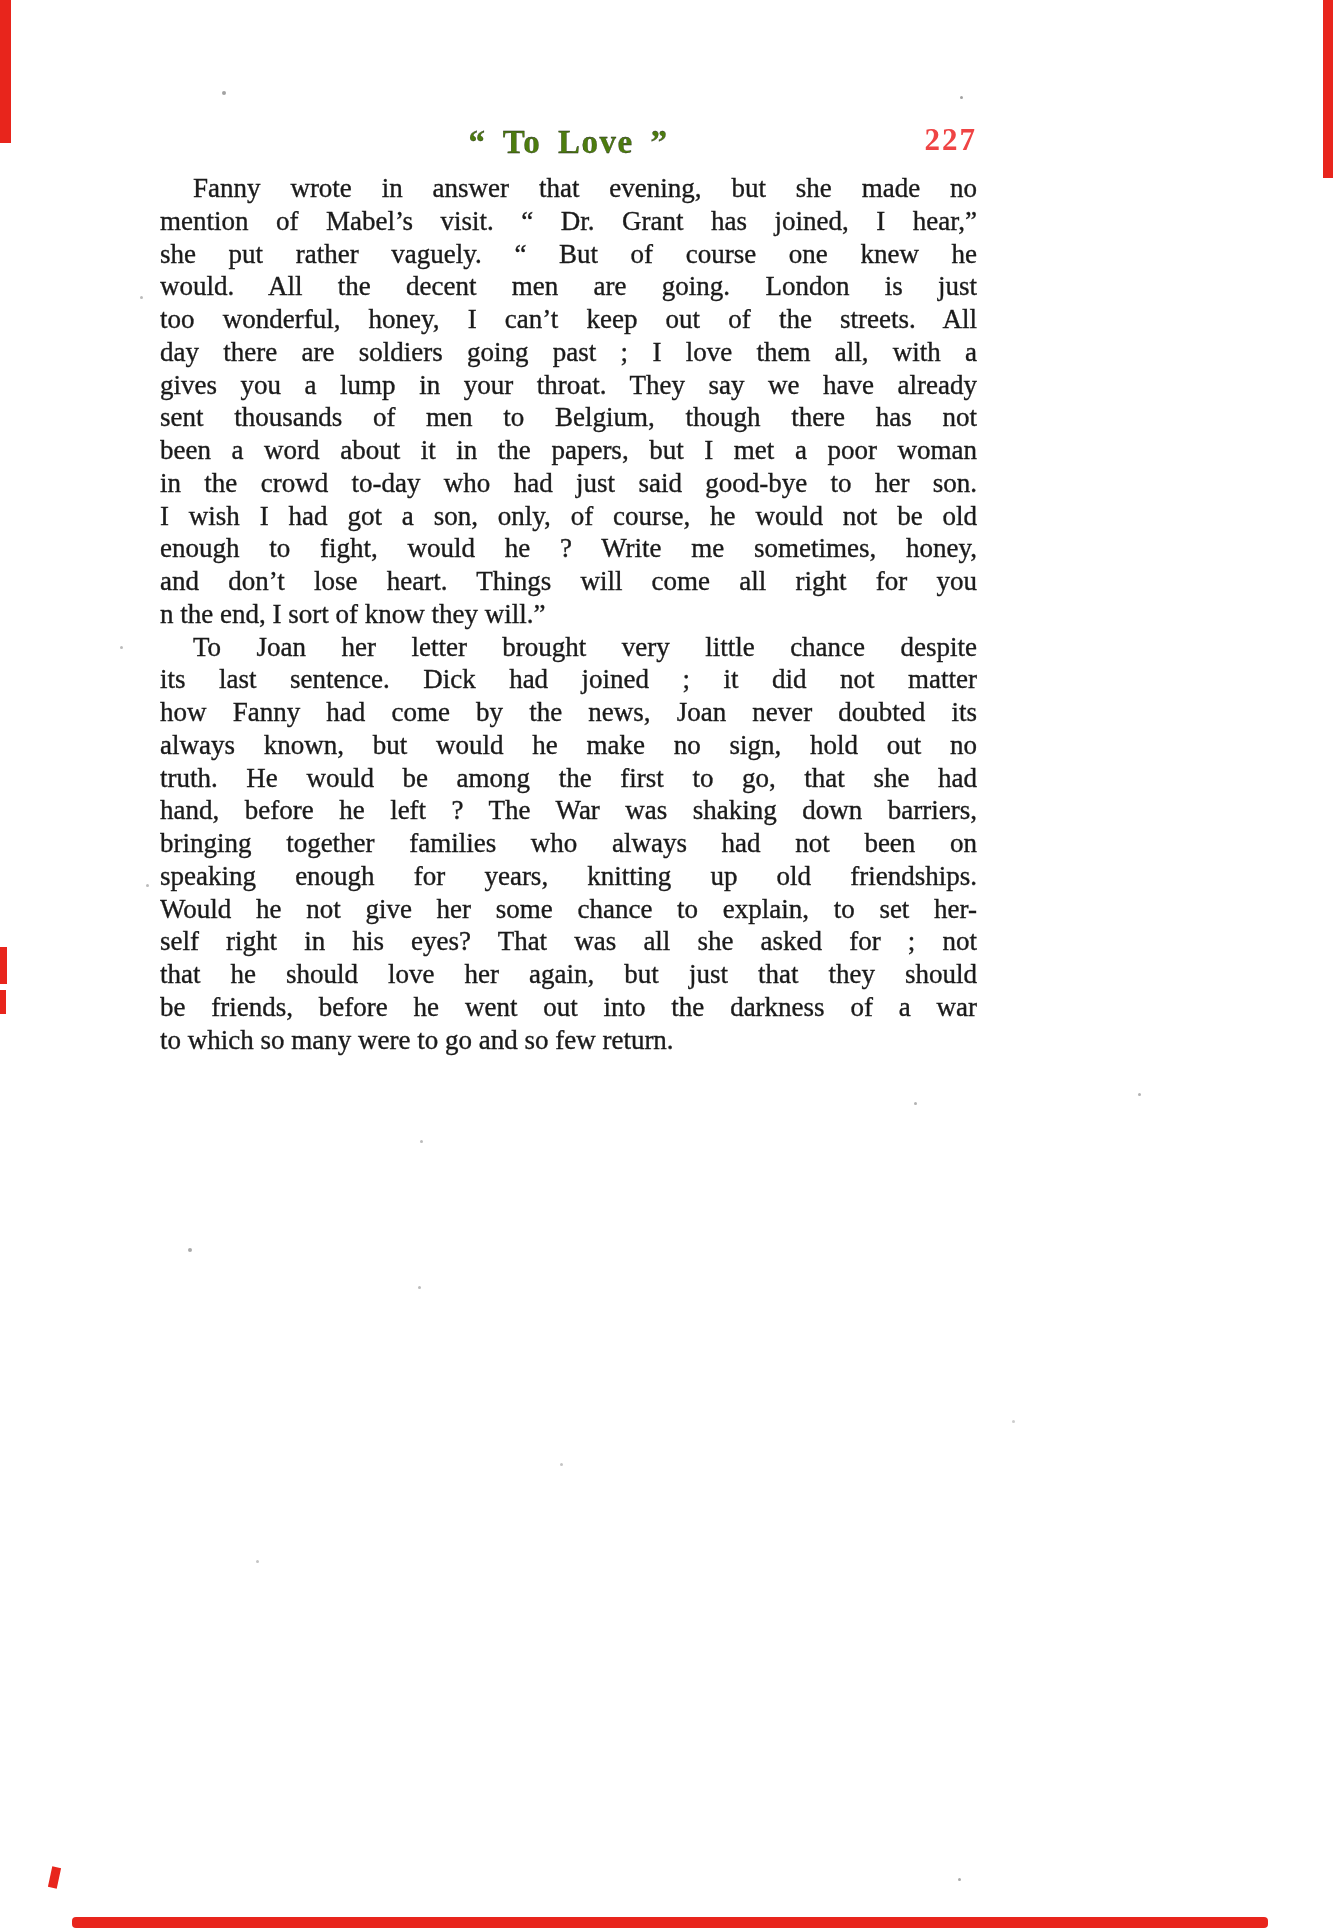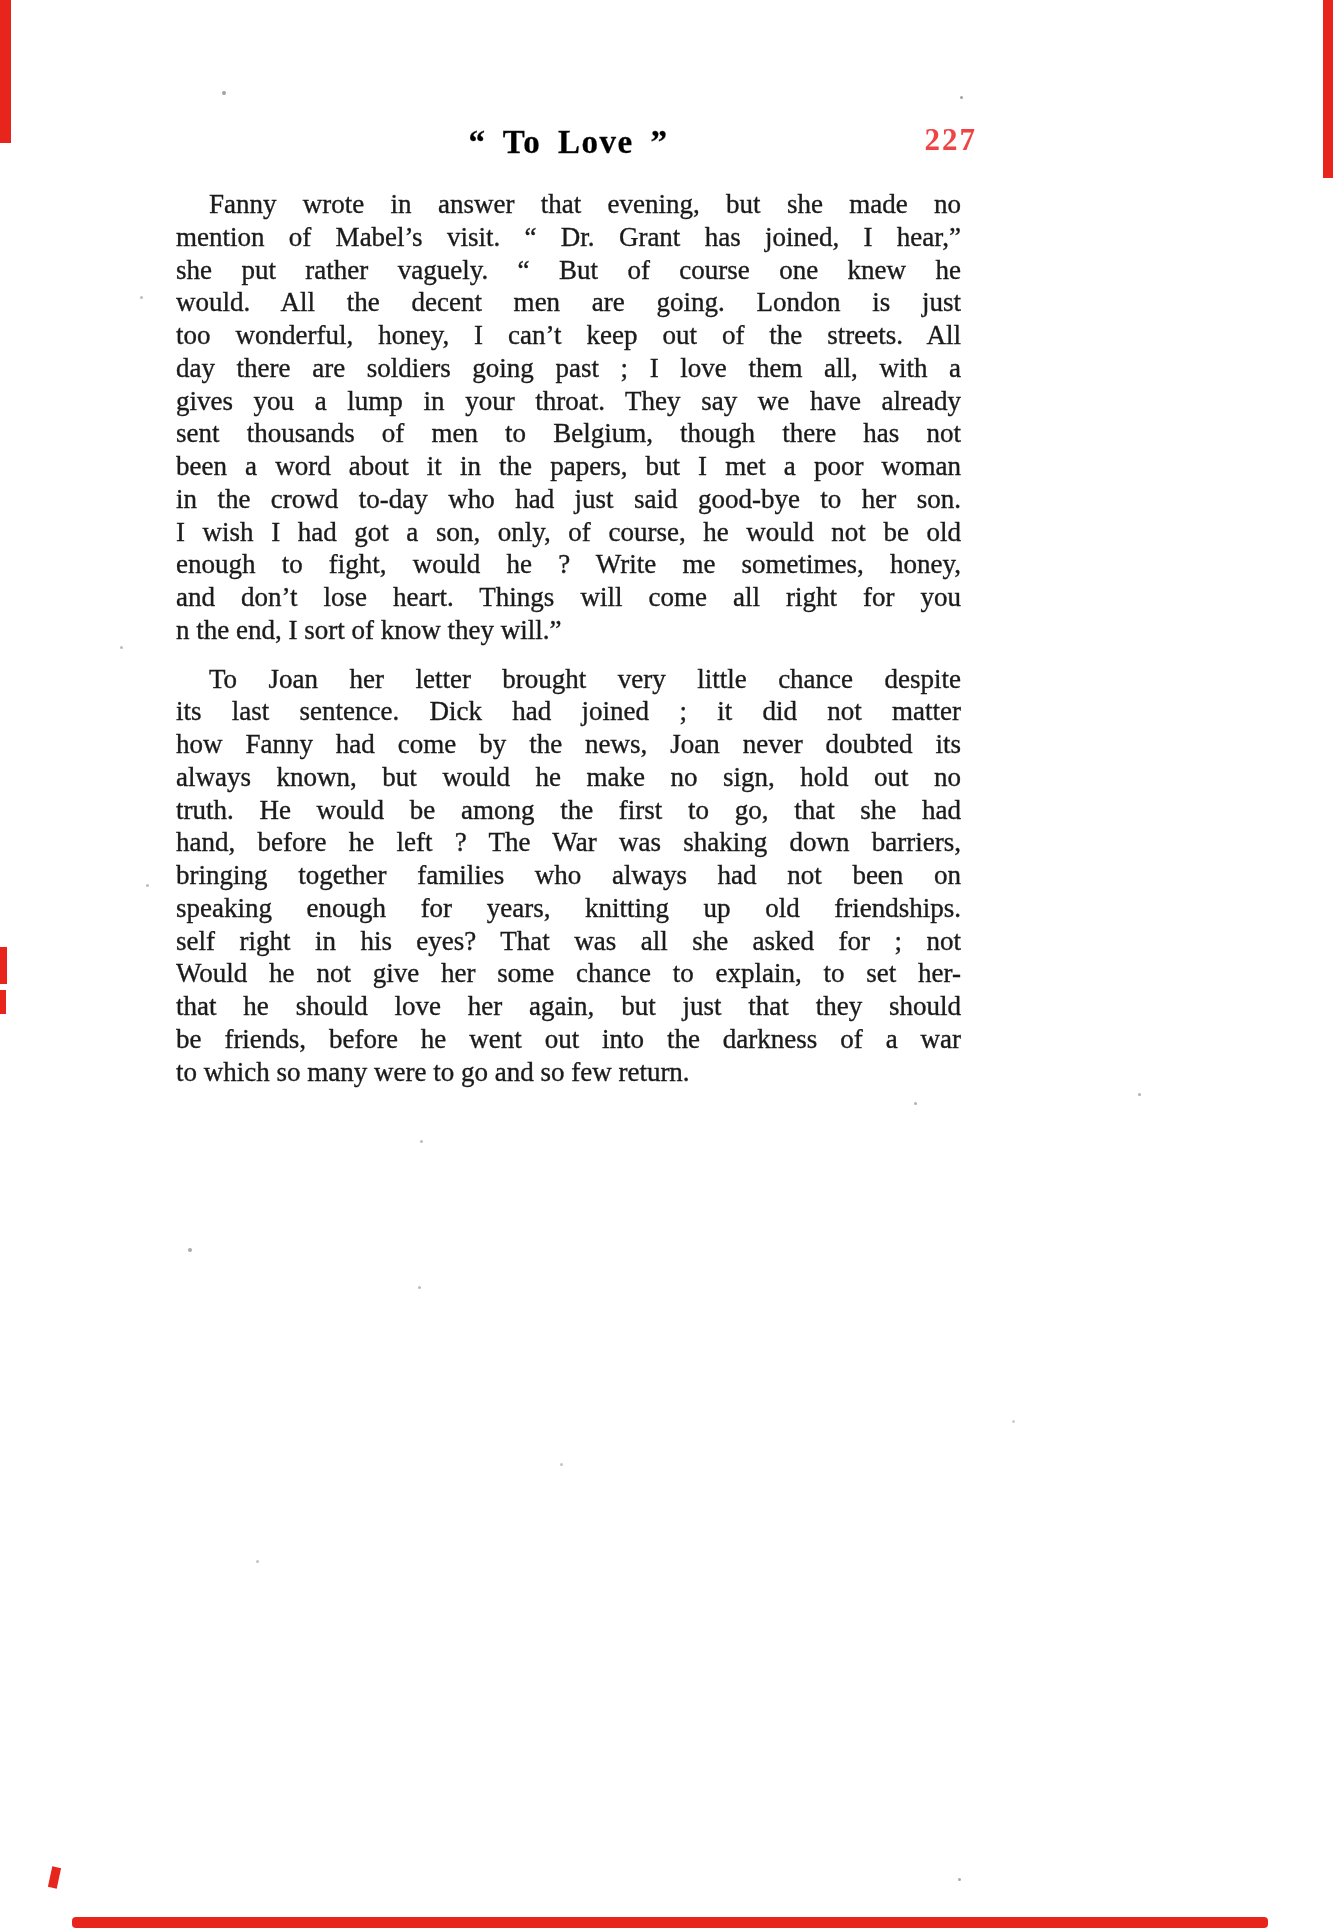--- a/index.html
+++ b/index.html
@@ -21,41 +21,41 @@
   .running-head {
     position: absolute;
     top: 124px;
     left: 160px;
     width: 817px;
     text-align: center;
     font-size: 33px;
     font-weight: bold;
     letter-spacing: 1.5px;
     word-spacing: 7px;
-    color: #000000;
+    color: #4d7c0f;
     -webkit-text-stroke: 0.3px #222;
   }
   .page-number {
     position: absolute;
     top: 122px;
     right: 356px;
     font-size: 31px;
     font-weight: bold;
     letter-spacing: 2px;
     color: #ef4444;
   }
 
   
   .page-text {
     position: absolute;
     top: 172px;
     left: 160px;
     width: 817px;
   }
-  .para { margin: 16px; padding: 0; }
+  .para { margin: 0; padding: 0; }
   .line {
     font-size: 27px;
     line-height: 32.75px;
     height: 32.75px;
     white-space: normal;
     text-align: justify;
     text-align-last: justify;
     -webkit-text-stroke: 0.35px #1b1b1b;
     overflow: hidden;
   }
@@ -123,22 +123,22 @@
       </div>
       <div class="para">
         <div class="line indent">To Joan her letter brought very little chance despite</div>
         <div class="line">its last sentence. Dick had joined ; it did not matter</div>
         <div class="line">how Fanny had come by the news, Joan never doubted its</div>
         <div class="line">always known, but would he make no sign, hold out no</div>
         <div class="line">truth. He would be among the first to go, that she had</div>
         <div class="line">hand, before he left ? The War was shaking down barriers,</div>
         <div class="line">bringing together families who always had not been on</div>
         <div class="line">speaking enough for years, knitting up old friendships.</div>
+        <div class="line">Would he not give her some chance to explain, to set her-</div>
         <div class="line">self right in his eyes? That was all she asked for ; not</div>
-        <div class="line">Would he not give her some chance to explain, to set her-</div>
         <div class="line">that he should love her again, but just that they should</div>
         <div class="line">be friends, before he went out into the darkness of a war</div>
         <div class="line last">to which so many were to go and so few return.</div>
       </div>
     </div>
 
   <div class="red-mark mark-top-left"></div>
   <div class="red-mark mark-top-right"></div>
   <div class="red-mark mark-left-mid-1"></div>
   <div class="red-mark mark-left-mid-2"></div>

